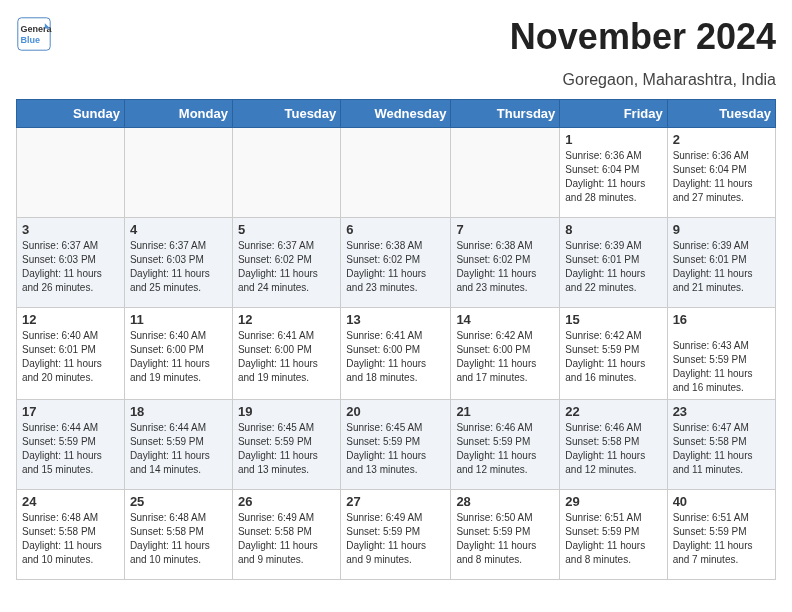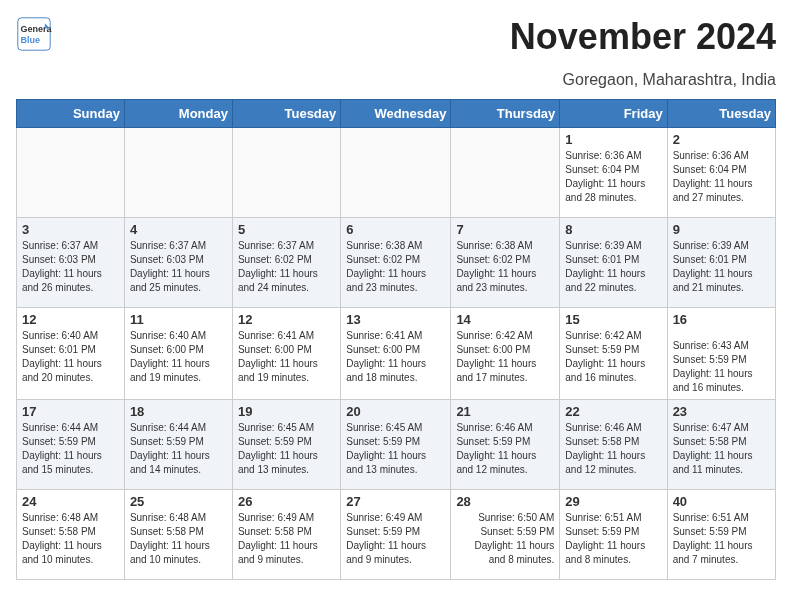--- a/index.html
+++ b/index.html
@@ -284,21 +284,21 @@
 Daylight: 11 hours and 9 minutes.</div>
         </td>
         <td>
           <span class="day-num">27</span>
           <div class="day-info" style="white-space: pre-line;">Sunrise: 6:49 AM
 Sunset: 5:59 PM
 Daylight: 11 hours and 9 minutes.</div>
         </td>
         <td>
           <span class="day-num">28</span>
-          <div class="day-info" style="white-space: pre-line; text-align: right;">Sunrise: 6:50 AM
+          <div class="day-info" style="white-space: pre-line;">Sunrise: 6:50 AM
 Sunset: 5:59 PM
 Daylight: 11 hours and 8 minutes.</div>
         </td>
         <td>
           <span class="day-num">29</span>
           <div class="day-info" style="white-space: pre-line;">Sunrise: 6:51 AM
 Sunset: 5:59 PM
 Daylight: 11 hours and 8 minutes.</div>
         </td>
         <td>

